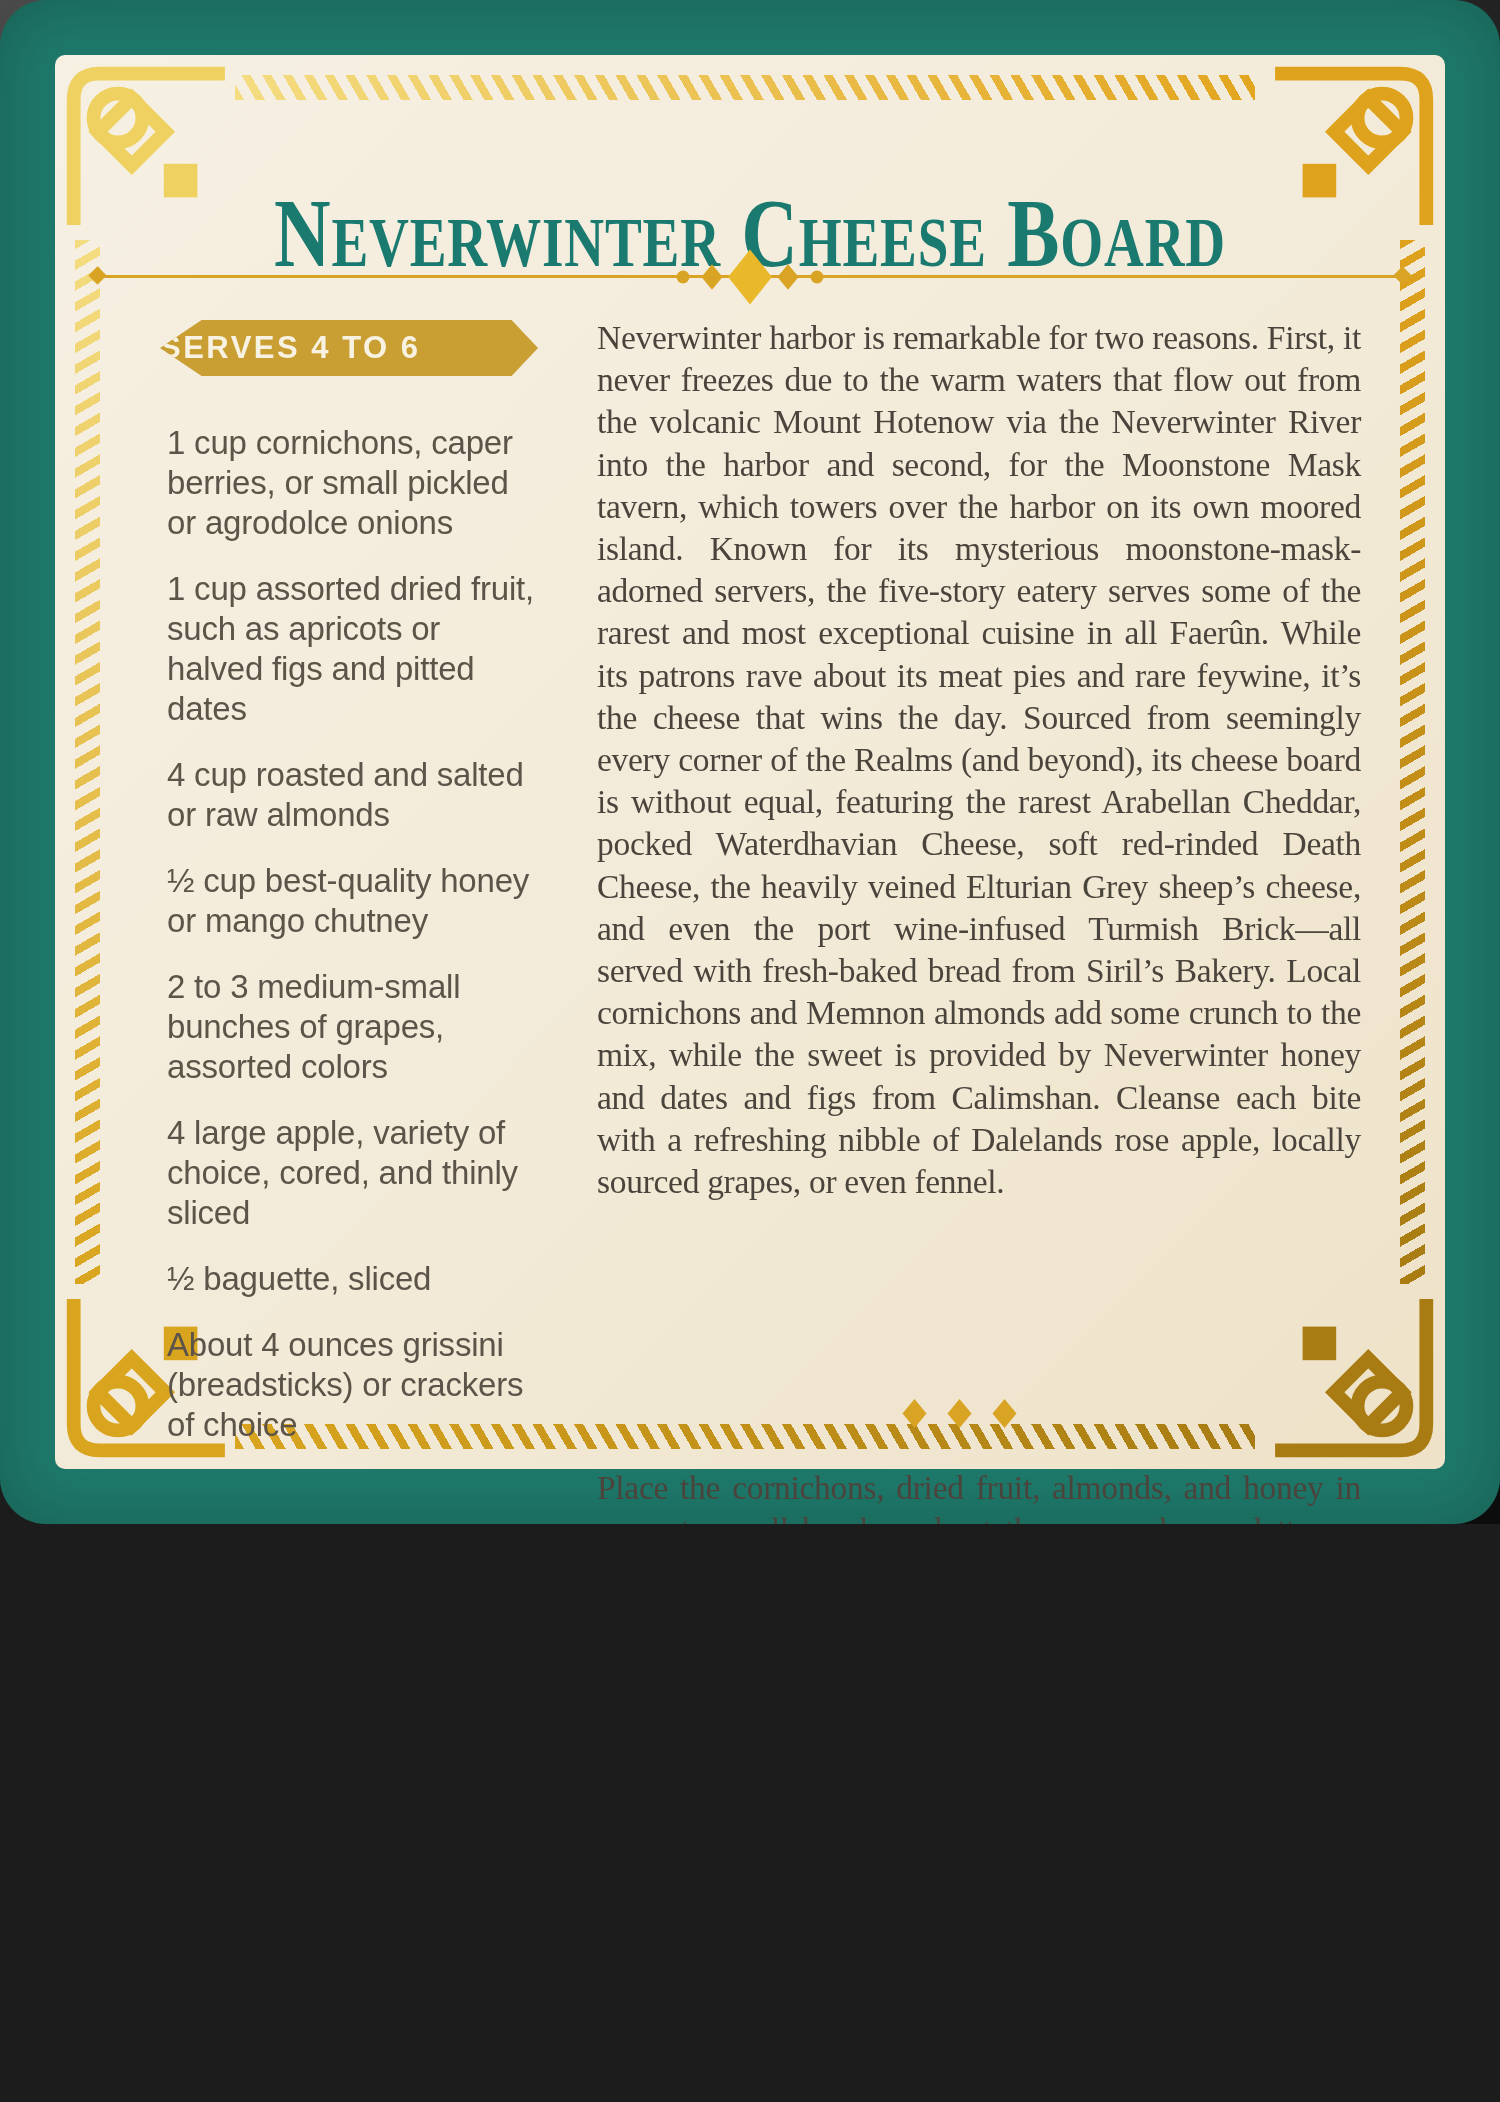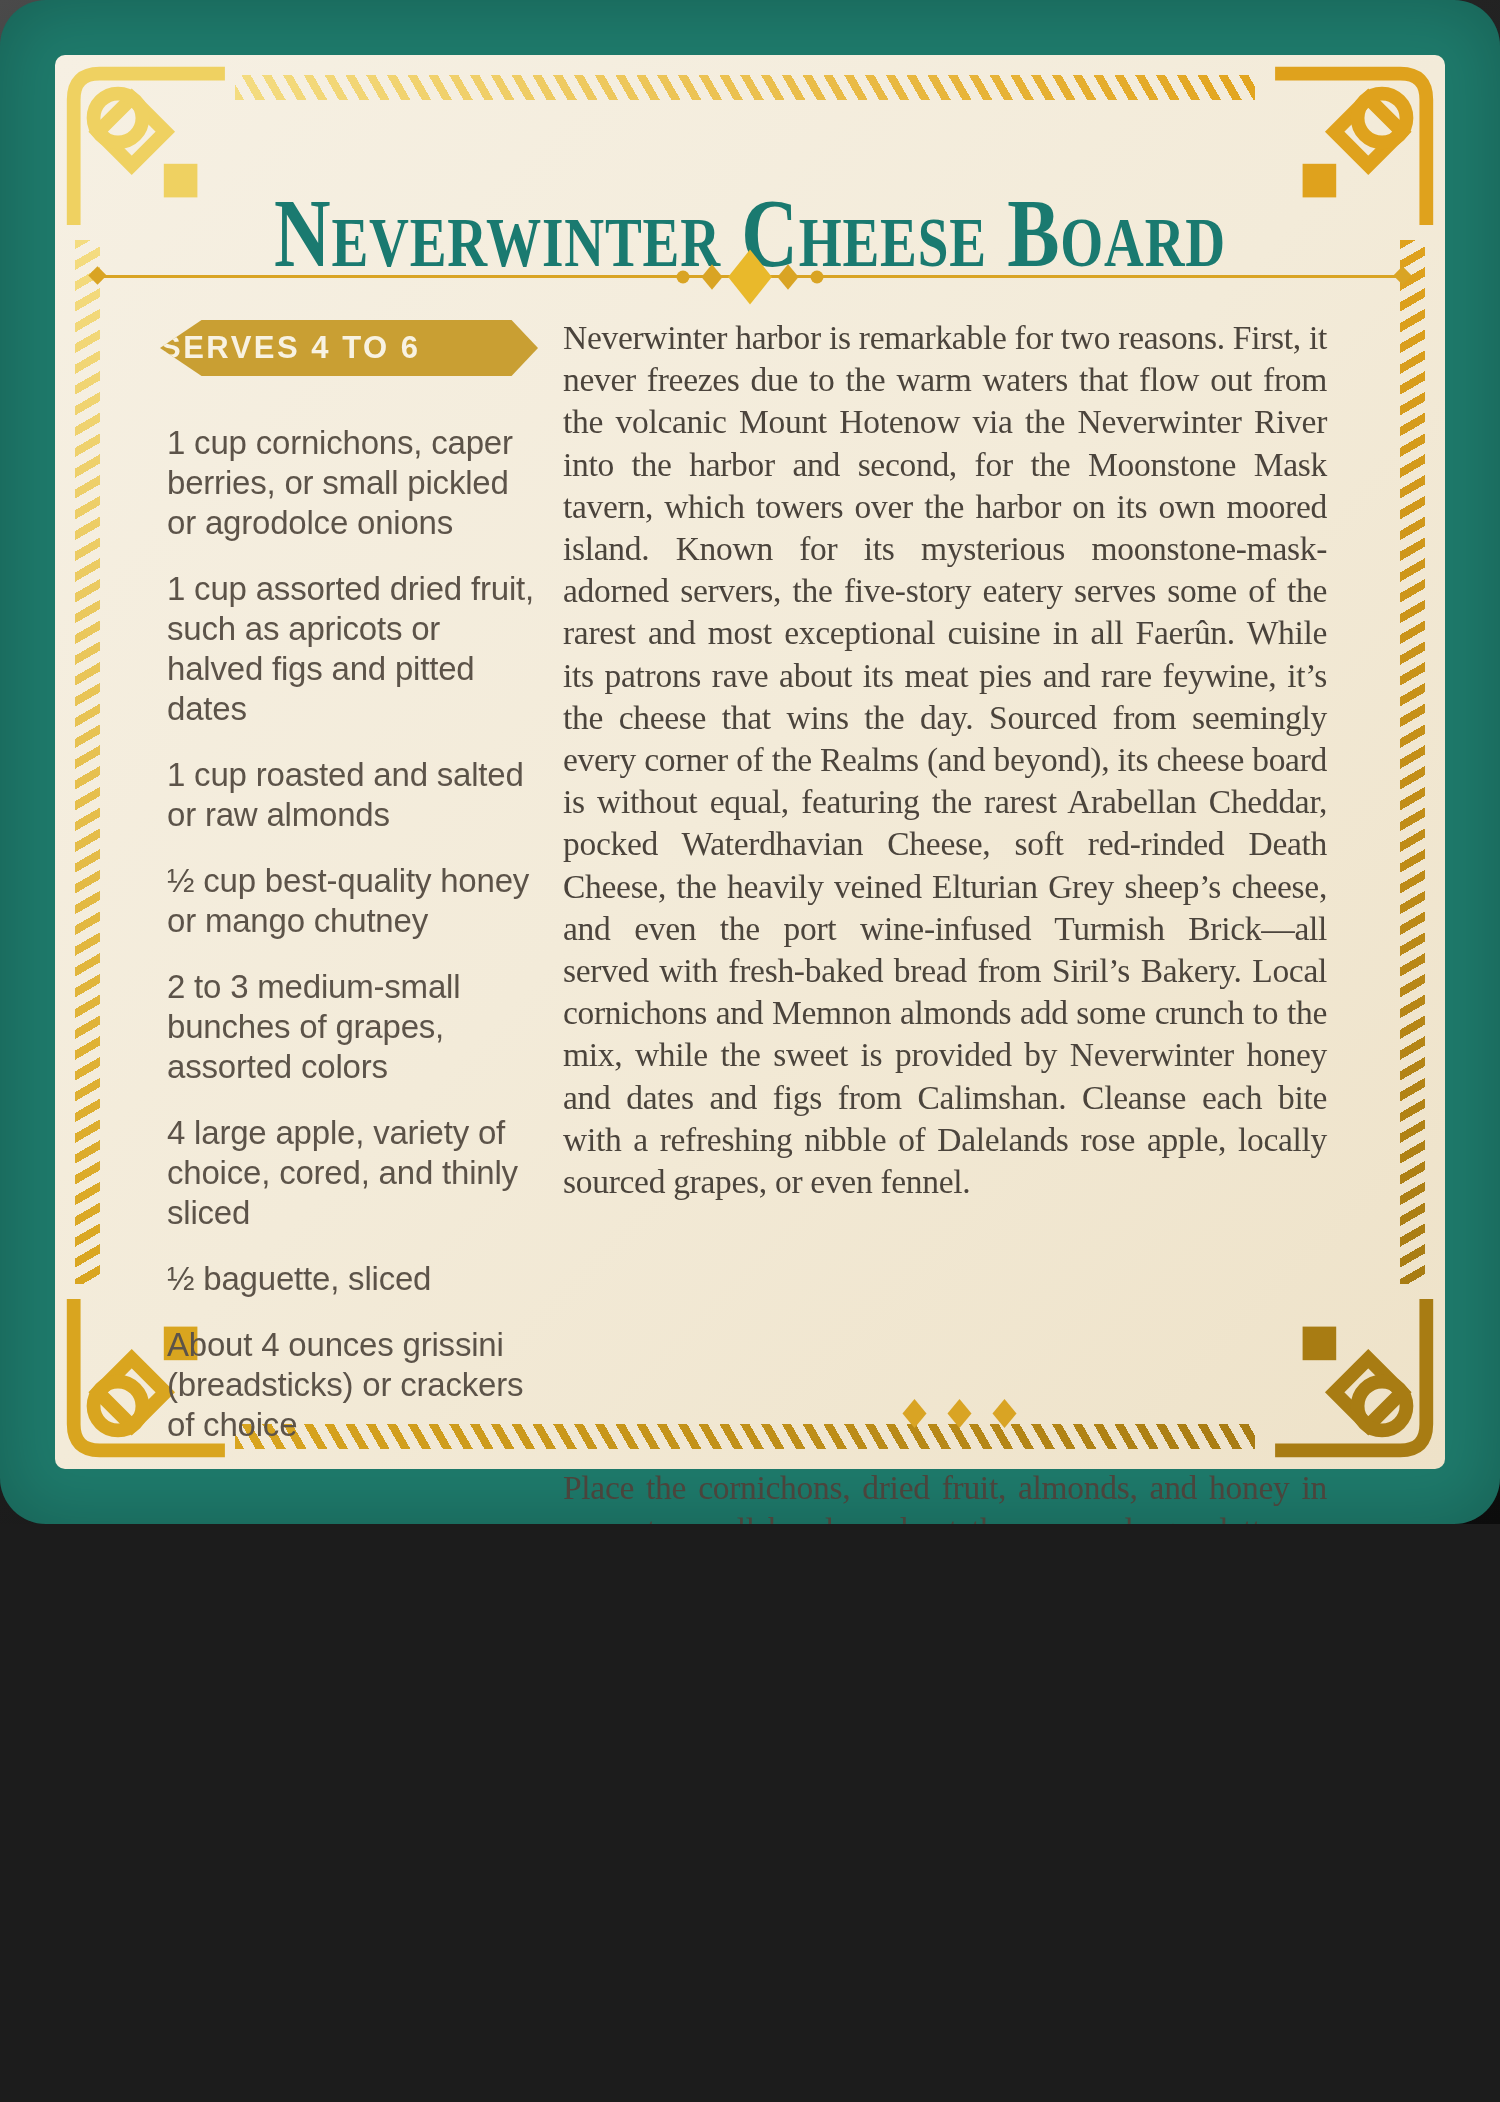--- a/index.html
+++ b/index.html
@@ -56,21 +56,21 @@
          clip-path:polygon(0 50%,11% 0,93% 0,100% 50%,93% 100%,11% 100%);
          display:flex;align-items:center;justify-content:flex-start;}
   .badge span{font-weight:700;font-size:31px;letter-spacing:2.5px;color:#F8F2E2;}
 
   
   .ingredients{position:absolute;left:112px;top:368px;width:386px;
                font-size:33px;line-height:40px;color:#5C5349;letter-spacing:-.2px;}
   .ingredients p{margin:0 8px 26px 0;}
 
   
-  .intro,.instructions{position:absolute;left:508px;width:764px;
+  .intro,.instructions{position:absolute;left:542px;width:764px;
          font-family:"Liberation Serif",serif;font-size:33.5px;line-height:42.2px;
          color:#4B443C;text-align:justify;letter-spacing:-.3px;hyphens:auto;}
   .intro{top:262px;}
   .instructions{top:1412px;}
 
   .tri-diamonds{position:absolute;left:522px;top:1338px;width:764px;height:40px;
                 display:flex;align-items:center;justify-content:center;gap:28px;}
   .tri-diamonds .d{width:17px;height:17px;background:#D9A424;
                    transform:scaleY(1.2) rotate(45deg);}
 </style>
@@ -141,21 +141,21 @@
         <div class="orn-circle"></div>
       </div>
 
       <div class="badge">
         <span>SERVES 4 TO 6</span>
       </div>
 
       <div class="ingredients">
         <p>1 cup cornichons, caper berries, or small pickled or agrodolce onions</p>
         <p>1 cup assorted dried fruit, such as apricots or halved figs and pitted dates</p>
-        <p>1 cup roasted and salted or raw almonds</p>
+        <p>4 cup roasted and salted or raw almonds</p>
         <p>½ cup best-quality honey or mango chutney</p>
         <p>2 to 3 medium-small bunches of grapes, assorted colors</p>
         <p>4 large apple, variety of choice, cored, and thinly sliced</p>
         <p>½ baguette, sliced</p>
         <p>About 4 ounces grissini (breadsticks) or crackers of choice</p>
       </div>
 
       <div class="intro">Neverwinter harbor is remarkable for two reasons. First, it never freezes due to the warm waters that flow out from the volcanic Mount Hotenow via the Neverwinter River into the harbor and second, for the Moonstone Mask tavern, which towers over the harbor on its own moored island. Known for its mysterious moonstone-mask-adorned servers, the five-story eatery serves some of the rarest and most exceptional cuisine in all Faerûn. While its patrons rave about its meat pies and rare feywine, it’s the cheese that wins the day. Sourced from seemingly every corner of the Realms (and beyond), its cheese board is without equal, featuring the rarest Arabellan Cheddar, pocked Waterdhavian Cheese, soft red-rinded Death Cheese, the heavily veined Elturian Grey sheep’s cheese, and even the port wine-infused Turmish Brick—all served with fresh-baked bread from Siril’s Bakery. Local cornichons and Memnon almonds add some crunch to the mix, while the sweet is provided by Neverwinter honey and dates and figs from Calimshan. Cleanse each bite with a refreshing nibble of Dalelands rose apple, locally sourced grapes, or even fennel.</div>
 
       <div class="tri-diamonds">

